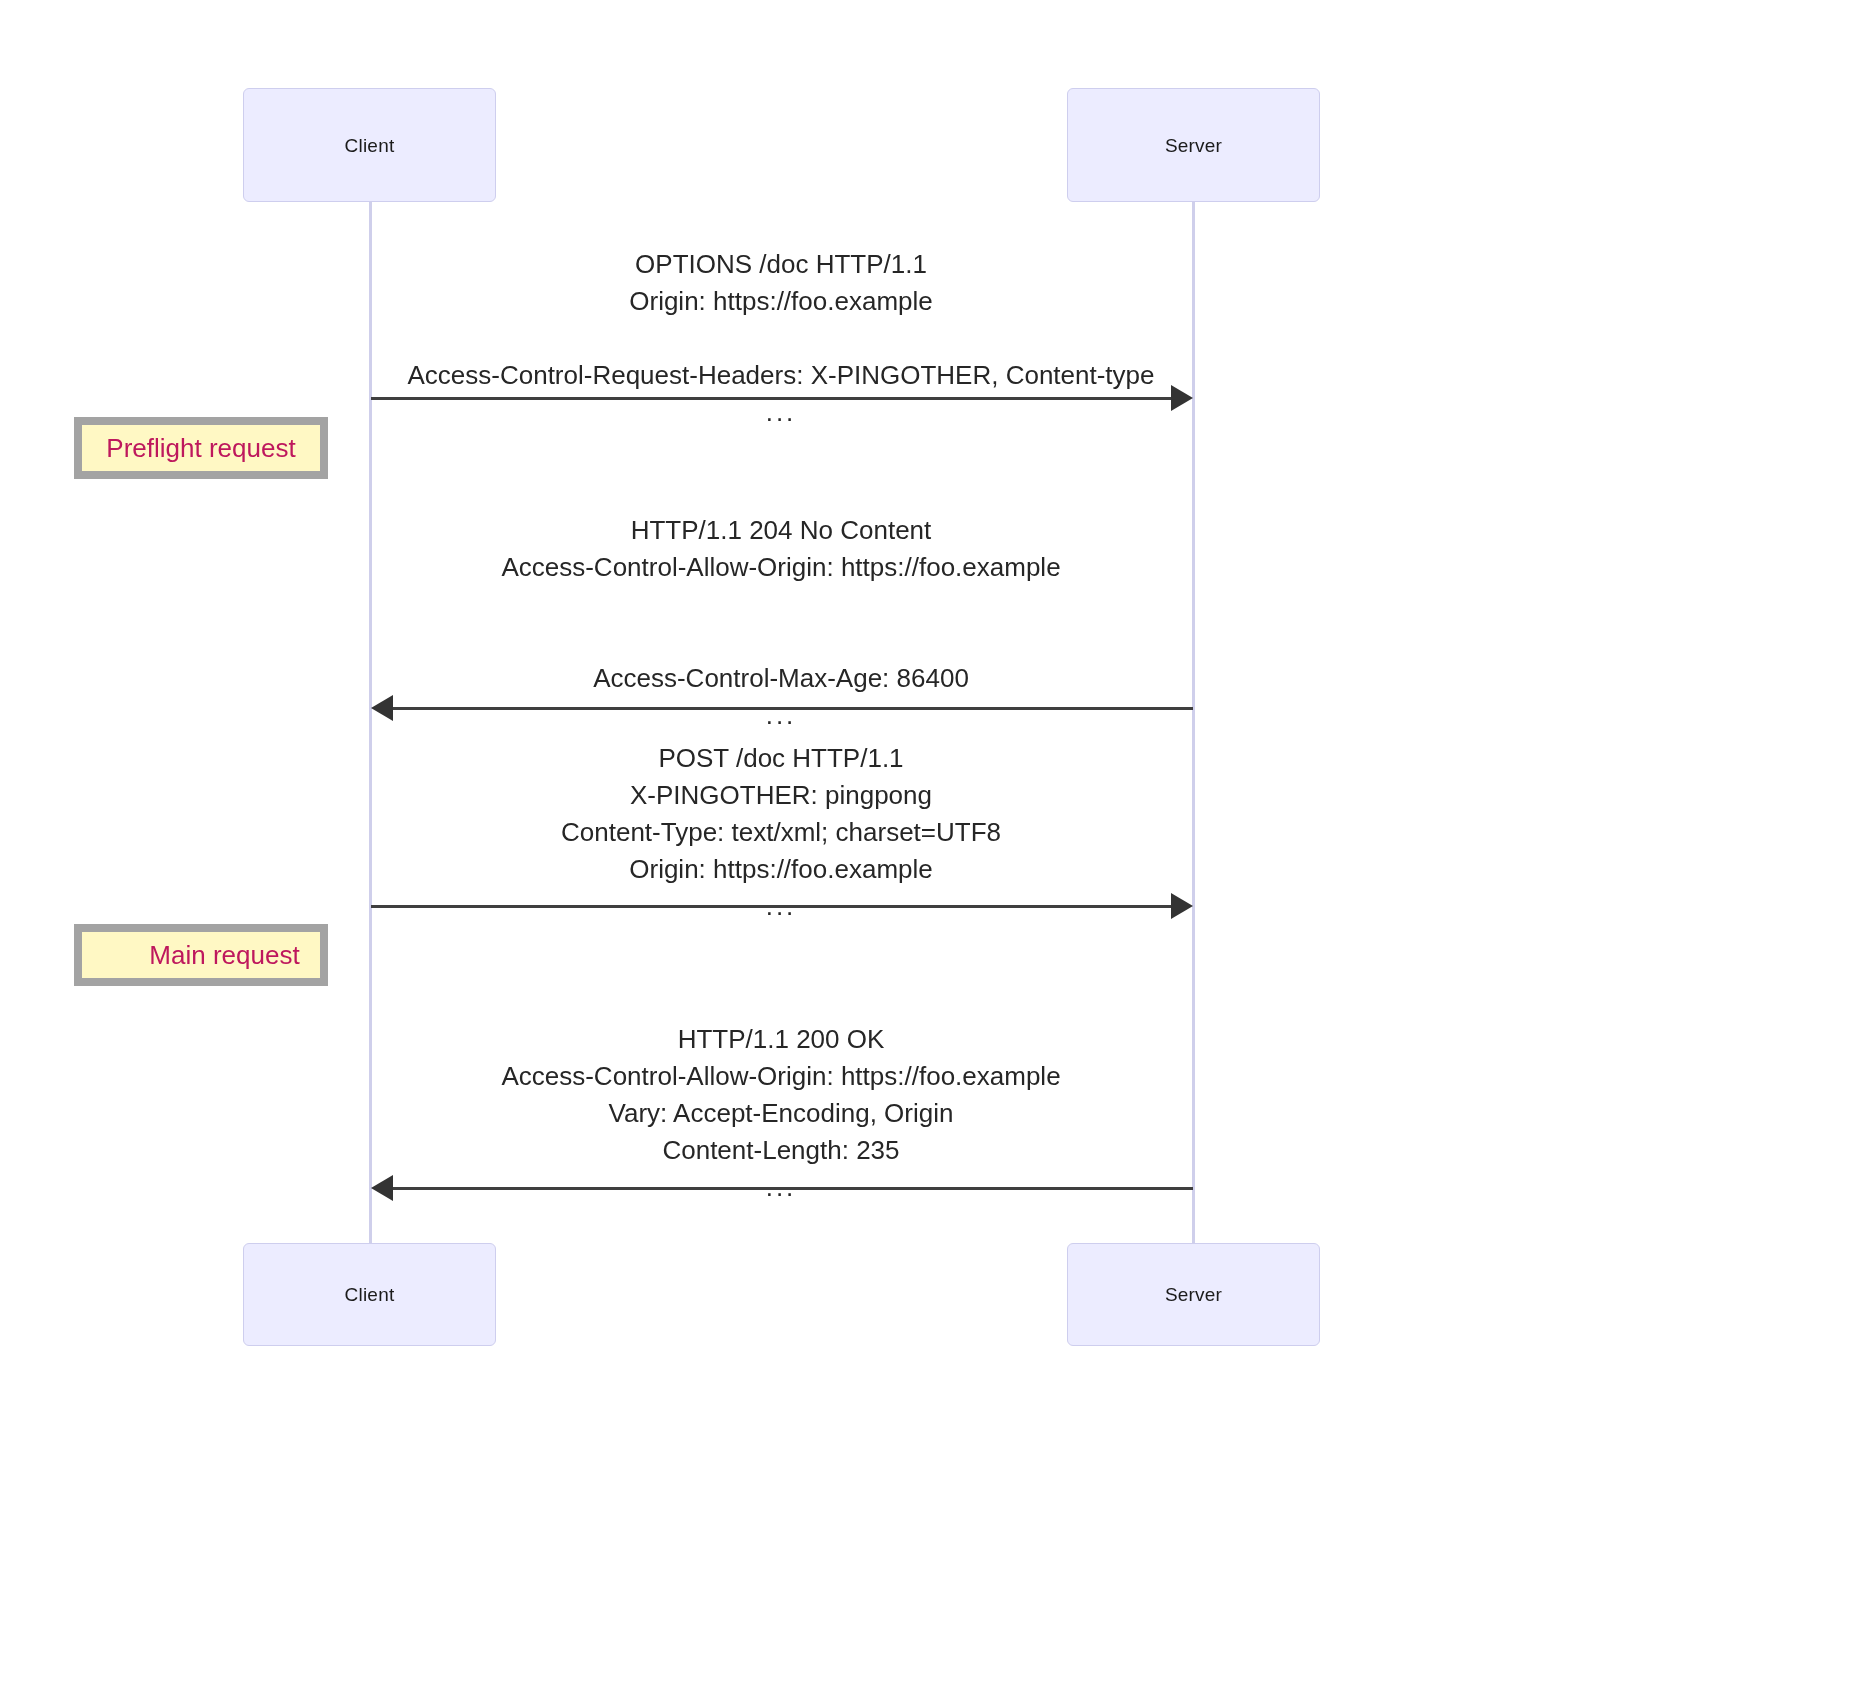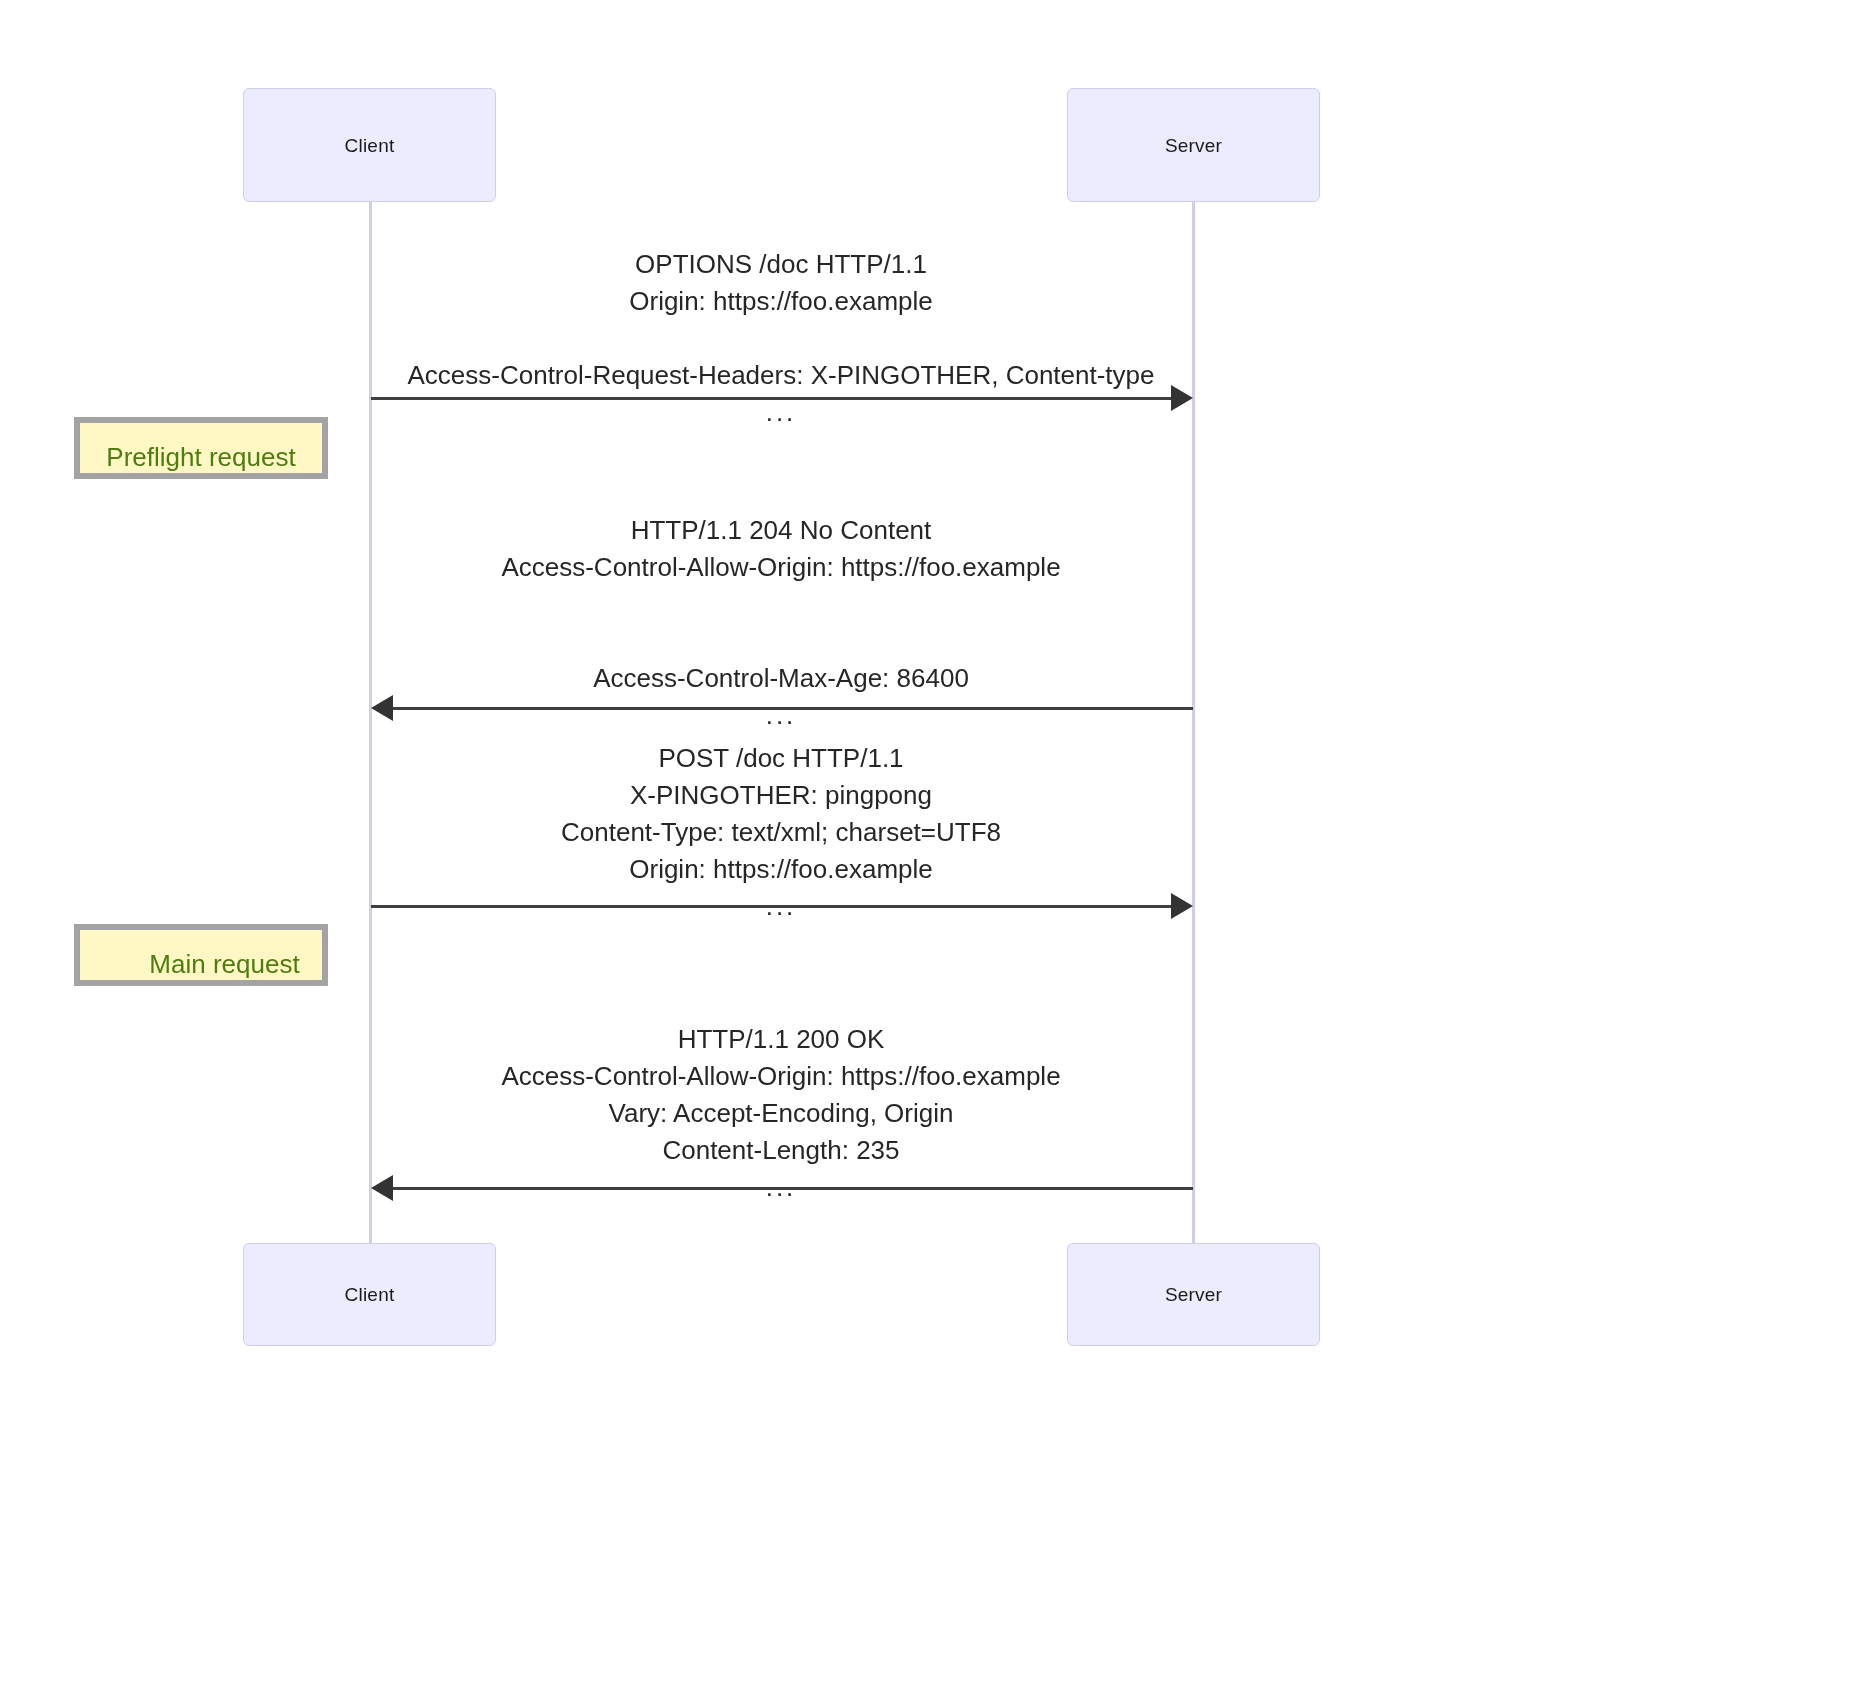--- a/index.html
+++ b/index.html
@@ -76,25 +76,25 @@
   }
   .arrow-head.left {
     border-right: 22px solid #333333;
   }
 
   
   .note-box {
     position: absolute;
     box-sizing: border-box;
     background: #FFF8C4;
-    border: 6px solid #a3a3a3;
+    border: 8px solid #a3a3a3;
     display: flex;
-    align-items: flex-end;
+    align-items: center;
     justify-content: center;
-    color: #4d7c0f;
+    color: #be185d;
     font-size: 26px;
   }
 </style>
 </head>
 <body>
 
 <div id="diagram">
 
   <div class="lifeline" style="left:369px; top:202px; height:1042px;"></div>
   <div class="lifeline" style="left:1192px; top:202px; height:1042px;"></div>

